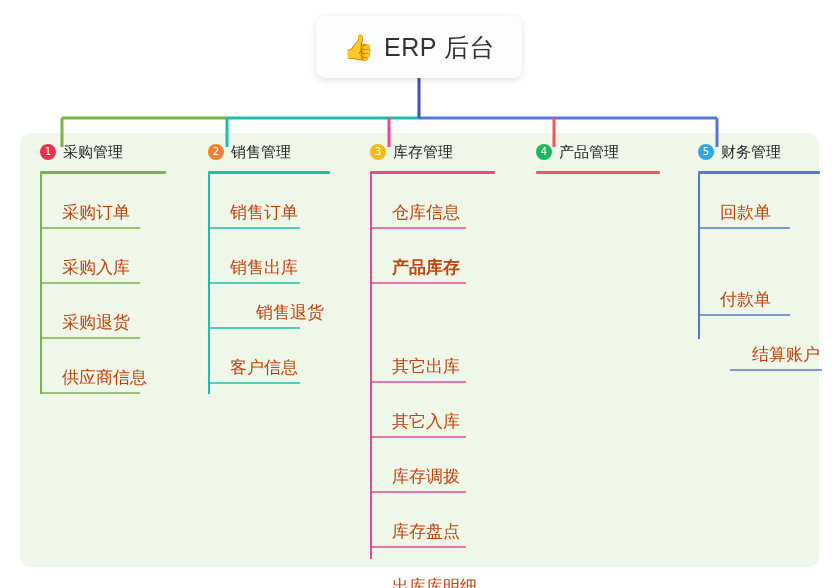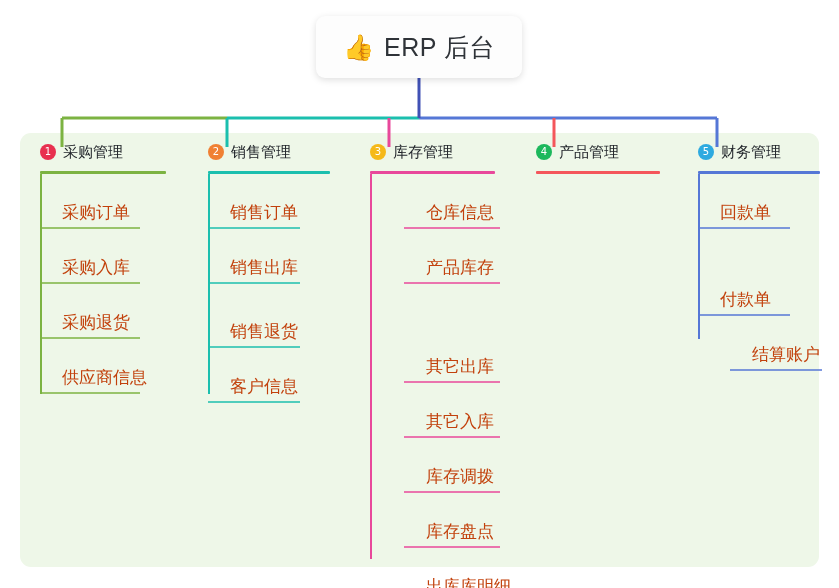--- a/index.html
+++ b/index.html
@@ -124,43 +124,43 @@
         <div class="items" style="height: 220px;">
           <div class="spine" style="height: 220px; background: rgb(27, 191, 174);"></div>
           <div class="item" style="height: 55px;">
             <span class="item-label">销售订单</span>
             <div class="item-rule" style="width: 92px; background: rgb(27, 191, 174); opacity: 0.75;"></div>
           </div>
           <div class="item" style="height: 55px;">
             <span class="item-label">销售出库</span>
             <div class="item-rule" style="width: 92px; background: rgb(27, 191, 174); opacity: 0.75;"></div>
           </div>
-          <div class="item" style="height: 64px;">
+          <div class="item" style="height: 45px; padding-left: 26px;">
             <span class="item-label">销售退货</span>
             <div class="item-rule" style="width: 92px; background: rgb(27, 191, 174); opacity: 0.75;"></div>
           </div>
           <div class="item" style="height: 55px;">
             <span class="item-label">客户信息</span>
             <div class="item-rule" style="width: 92px; background: rgb(27, 191, 174); opacity: 0.75;"></div>
           </div>
         </div>
       </div>
       <div class="col" style="left: 352px;">
         <div class="col-head">
           <span class="badge" style="background: rgb(245, 185, 25);">3</span>
           <span class="col-title">库存管理</span>
         </div>
         <div class="head-rule" style="width: 125px; background: rgb(232, 72, 155);"></div>
-        <div class="items" style="height: 385px; padding-left: 34px;">
+        <div class="items" style="height: 385px;">
           <div class="spine" style="height: 385px; background: rgb(232, 72, 155);"></div>
           <div class="item" style="height: 55px;">
             <span class="item-label">仓库信息</span>
             <div class="item-rule" style="width: 96px; background: rgb(232, 72, 155); opacity: 0.75;"></div>
           </div>
-          <div class="item" style="height: 55px;">
+          <div class="item" style="height: 55px; font-weight: bold;">
             <span class="item-label">产品库存</span>
             <div class="item-rule" style="width: 96px; background: rgb(232, 72, 155); opacity: 0.75;"></div>
           </div>
           <div class="item" style="height: 55px; margin-top: 44px;">
             <span class="item-label">其它出库</span>
             <div class="item-rule" style="width: 96px; background: rgb(232, 72, 155); opacity: 0.75;"></div>
           </div>
           <div class="item" style="height: 55px;">
             <span class="item-label">其它入库</span>
             <div class="item-rule" style="width: 96px; background: rgb(232, 72, 155); opacity: 0.75;"></div>

